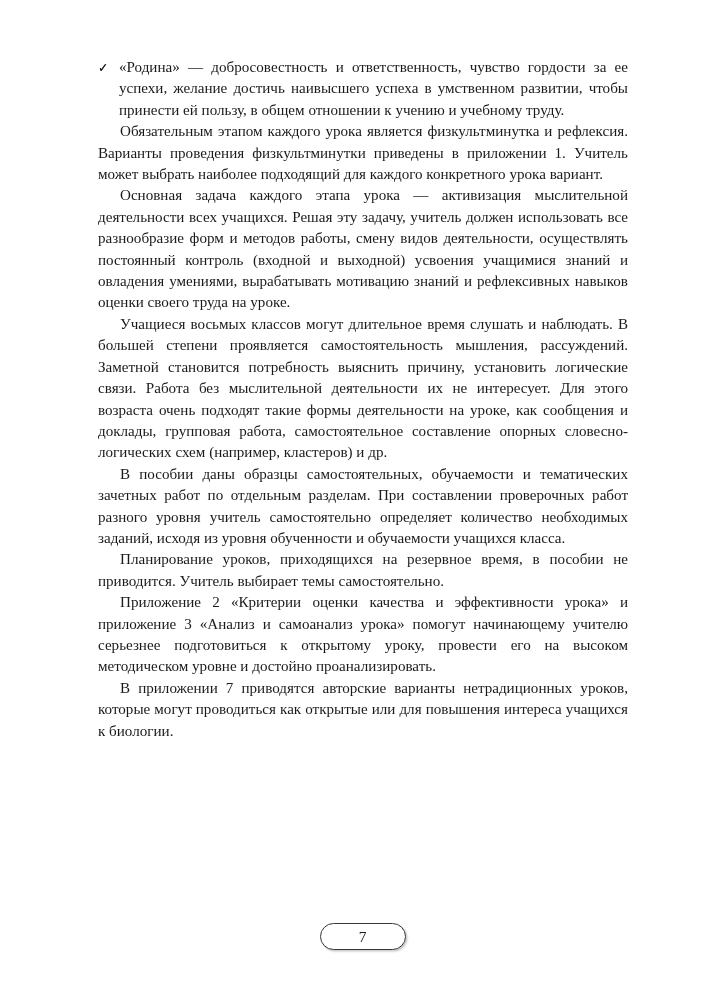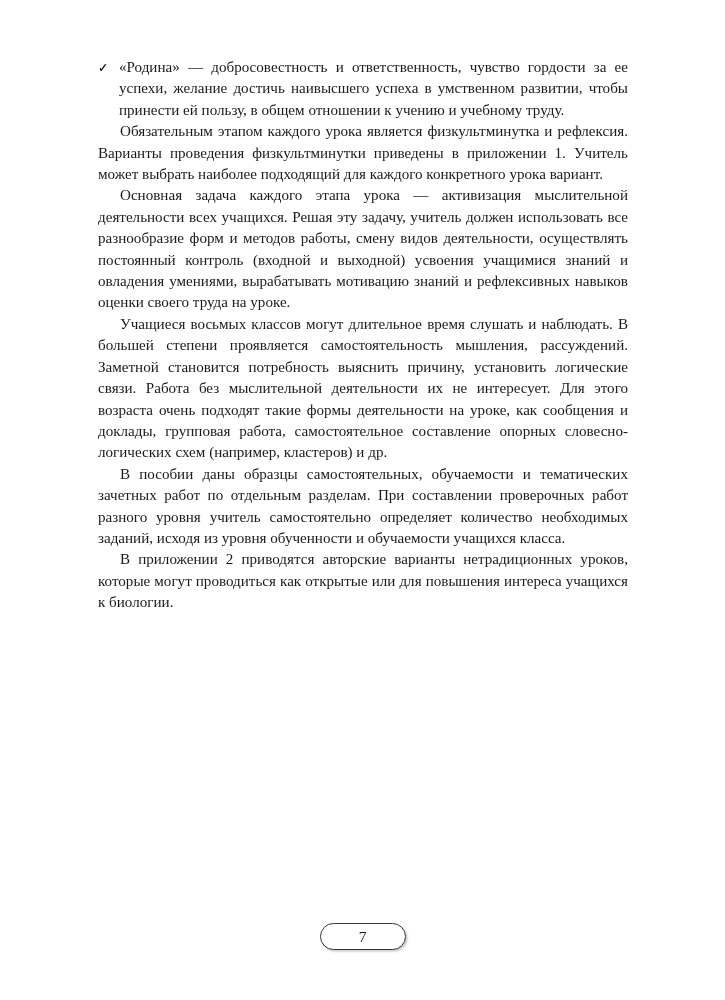--- a/index.html
+++ b/index.html
@@ -109,21 +109,23 @@
       <li class="bullet-item">
         <span class="check-icon">✓</span>
         <span>«Родина» — добросовестность и ответственность, чувство гордости за ее успехи, желание достичь наивысшего успеха в умственном развитии, чтобы принести ей пользу, в общем отношении к учению и учебному труду.</span>
       </li>
     </ul>
 
     <p class="para">Обязательным этапом каждого урока является физкультминутка и рефлексия. Варианты проведения физкультминутки приведены в при­ложении 1. Учитель может выбрать наиболее подходящий для каждого конкретного урока вариант.</p>
     <p class="para">Основная задача каждого этапа урока — активизация мыслитель­ной деятельности всех учащихся. Решая эту задачу, учитель должен использовать все разнообразие форм и методов работы, смену видов де­ятельности, осуществлять постоянный контроль (входной и выходной) усвоения учащимися знаний и овладения умениями, вырабатывать мо­тивацию знаний и рефлексивных навыков оценки своего труда на уроке.</p>
     <p class="para">Учащиеся восьмых классов могут длительное время слушать и на­блюдать. В большей степени проявляется самостоятельность мышле­ния, рассуждений. Заметной становится потребность выяснить причину, установить логические связи. Работа без мыслительной деятельности их не интересует. Для этого возраста очень подходят такие формы дея­тельности на уроке, как сообщения и доклады, групповая работа, само­стоятельное составление опорных словесно-логических схем (например, кластеров) и др.</p>
     <p class="para">В пособии даны образцы самостоятельных, обучаемости и тема­тических зачетных работ по отдельным разделам. При составлении проверочных работ разного уровня учитель самостоятельно опреде­ляет количество необходимых заданий, исходя из уровня обученности и обучаемости учащихся класса.</p>
-    <p class="para">В приложении 2 приводятся авторские варианты нетрадиционных уроков, которые могут проводиться как открытые или для повышения интереса учащихся к биологии.</p>
+    <p class="para">Планирование уроков, приходящихся на резервное время, в пособии не приводится. Учитель выбирает темы самостоятельно.</p>
+    <p class="para">Приложение 2 «Критерии оценки качества и эффективности урока» и приложение 3 «Анализ и самоанализ урока» помогут начинающему учителю серьезнее подготовиться к открытому уроку, провести его на высоком методическом уровне и достойно проанализировать.</p>
+    <p class="para">В приложении 7 приводятся авторские варианты нетрадиционных уроков, которые могут проводиться как открытые или для повышения интереса учащихся к биологии.</p>
 
   </div>
 
   <div class="page-number-wrap">
     <div class="page-number">7</div>
   </div>
 
 </div>
 
 </body></html>

